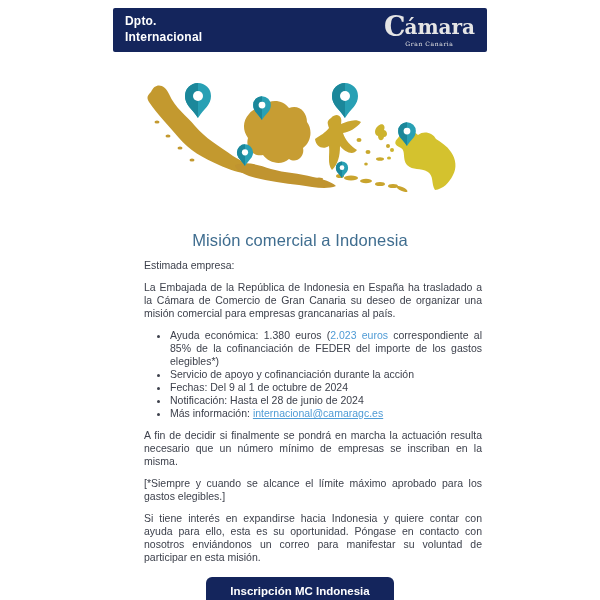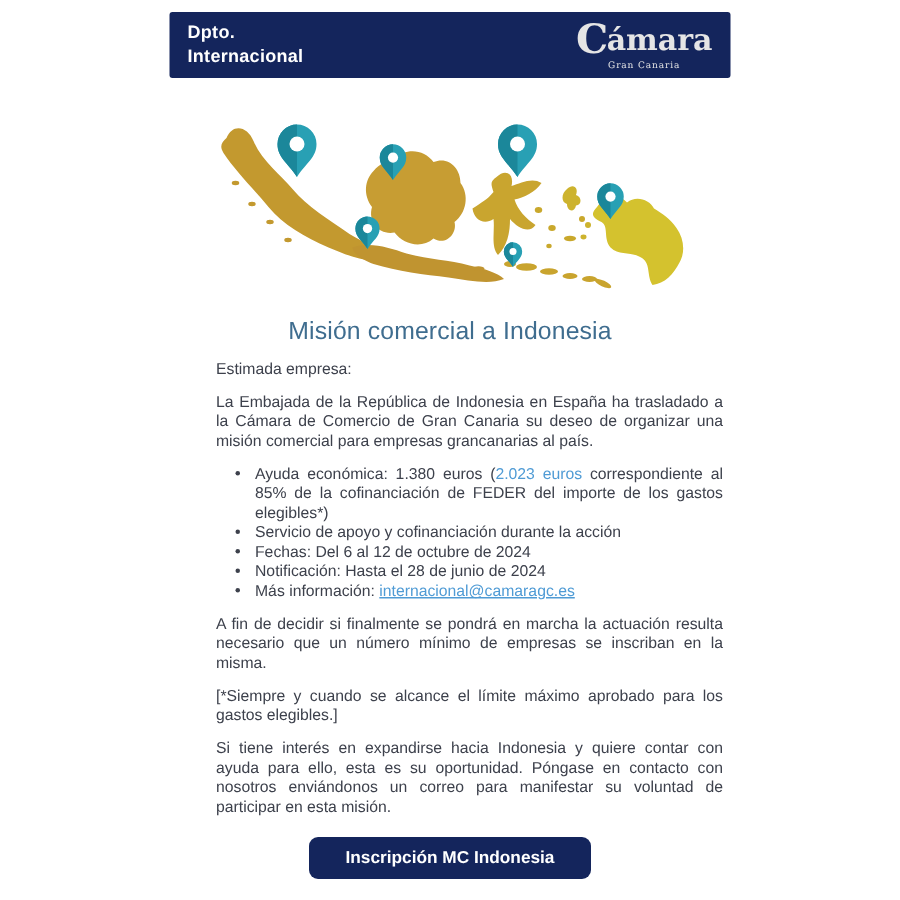--- a/index.html
+++ b/index.html
@@ -41,21 +41,21 @@
     line-height: 1;
   }
   .logo-main { font-weight: 700; font-size: 20px; }
   .logo-c { font-size: 27px; vertical-align: -2px; margin-right: -1px; }
   .logo-sub { font-size: 6px; margin-top: 1px; letter-spacing: 0.6px; font-weight: 400; }
   
   .map-wrap { width: 330px; margin: 24px auto 0; }
   .map-wrap svg { display: block; }
   
   .title {
-    margin: 10px 0 0;
+    margin: 29px 0 0;
     text-align: center;
     color: #3f6d8f;
     font-size: 16.5px;
     font-weight: 400;
     letter-spacing: 0.1px;
   }
   
   .content {
     padding: 0 5px;
     color: #3d414c;
@@ -171,21 +171,21 @@
 
   <div class="content">
     <p>Estimada empresa:</p>
 
     <p>La Embajada de la República de Indonesia en España ha trasladado a la Cámara de Comercio de Gran Canaria su deseo de organizar una misión comercial para empresas grancanarias al país.</p>
 
 
     <ul>
       <li><span>Ayuda económica: 1.380 euros (</span><span class="hl">2.023 euros</span><span> correspondiente al 85% de la cofinanciación de FEDER del importe de los gastos elegibles*)</span></li>
       <li>Servicio de apoyo y cofinanciación durante la acción</li>
-      <li>Fechas: Del 6 al 12 de octubre de 2024</li>
+      <li>Fechas: Del 9 al 1 de octubre de 2024</li>
       <li>Notificación: Hasta el 28 de junio de 2024</li>
       <li><span>Más información: </span><a class="link u">internacional@camaragc.es</a></li>
     </ul>
 
     <p>A fin de decidir si finalmente se pondrá en marcha la actuación resulta necesario que un número mínimo de empresas se inscriban en la misma.</p>
 
     <p>[*Siempre y cuando se alcance el límite máximo aprobado para los gastos elegibles.]</p>
 
     <p>Si tiene interés en expandirse hacia Indonesia y quiere contar con ayuda para ello, esta es su oportunidad. Póngase en contacto con nosotros enviándonos un correo para manifestar su voluntad de participar en esta misión.</p>
   </div>

